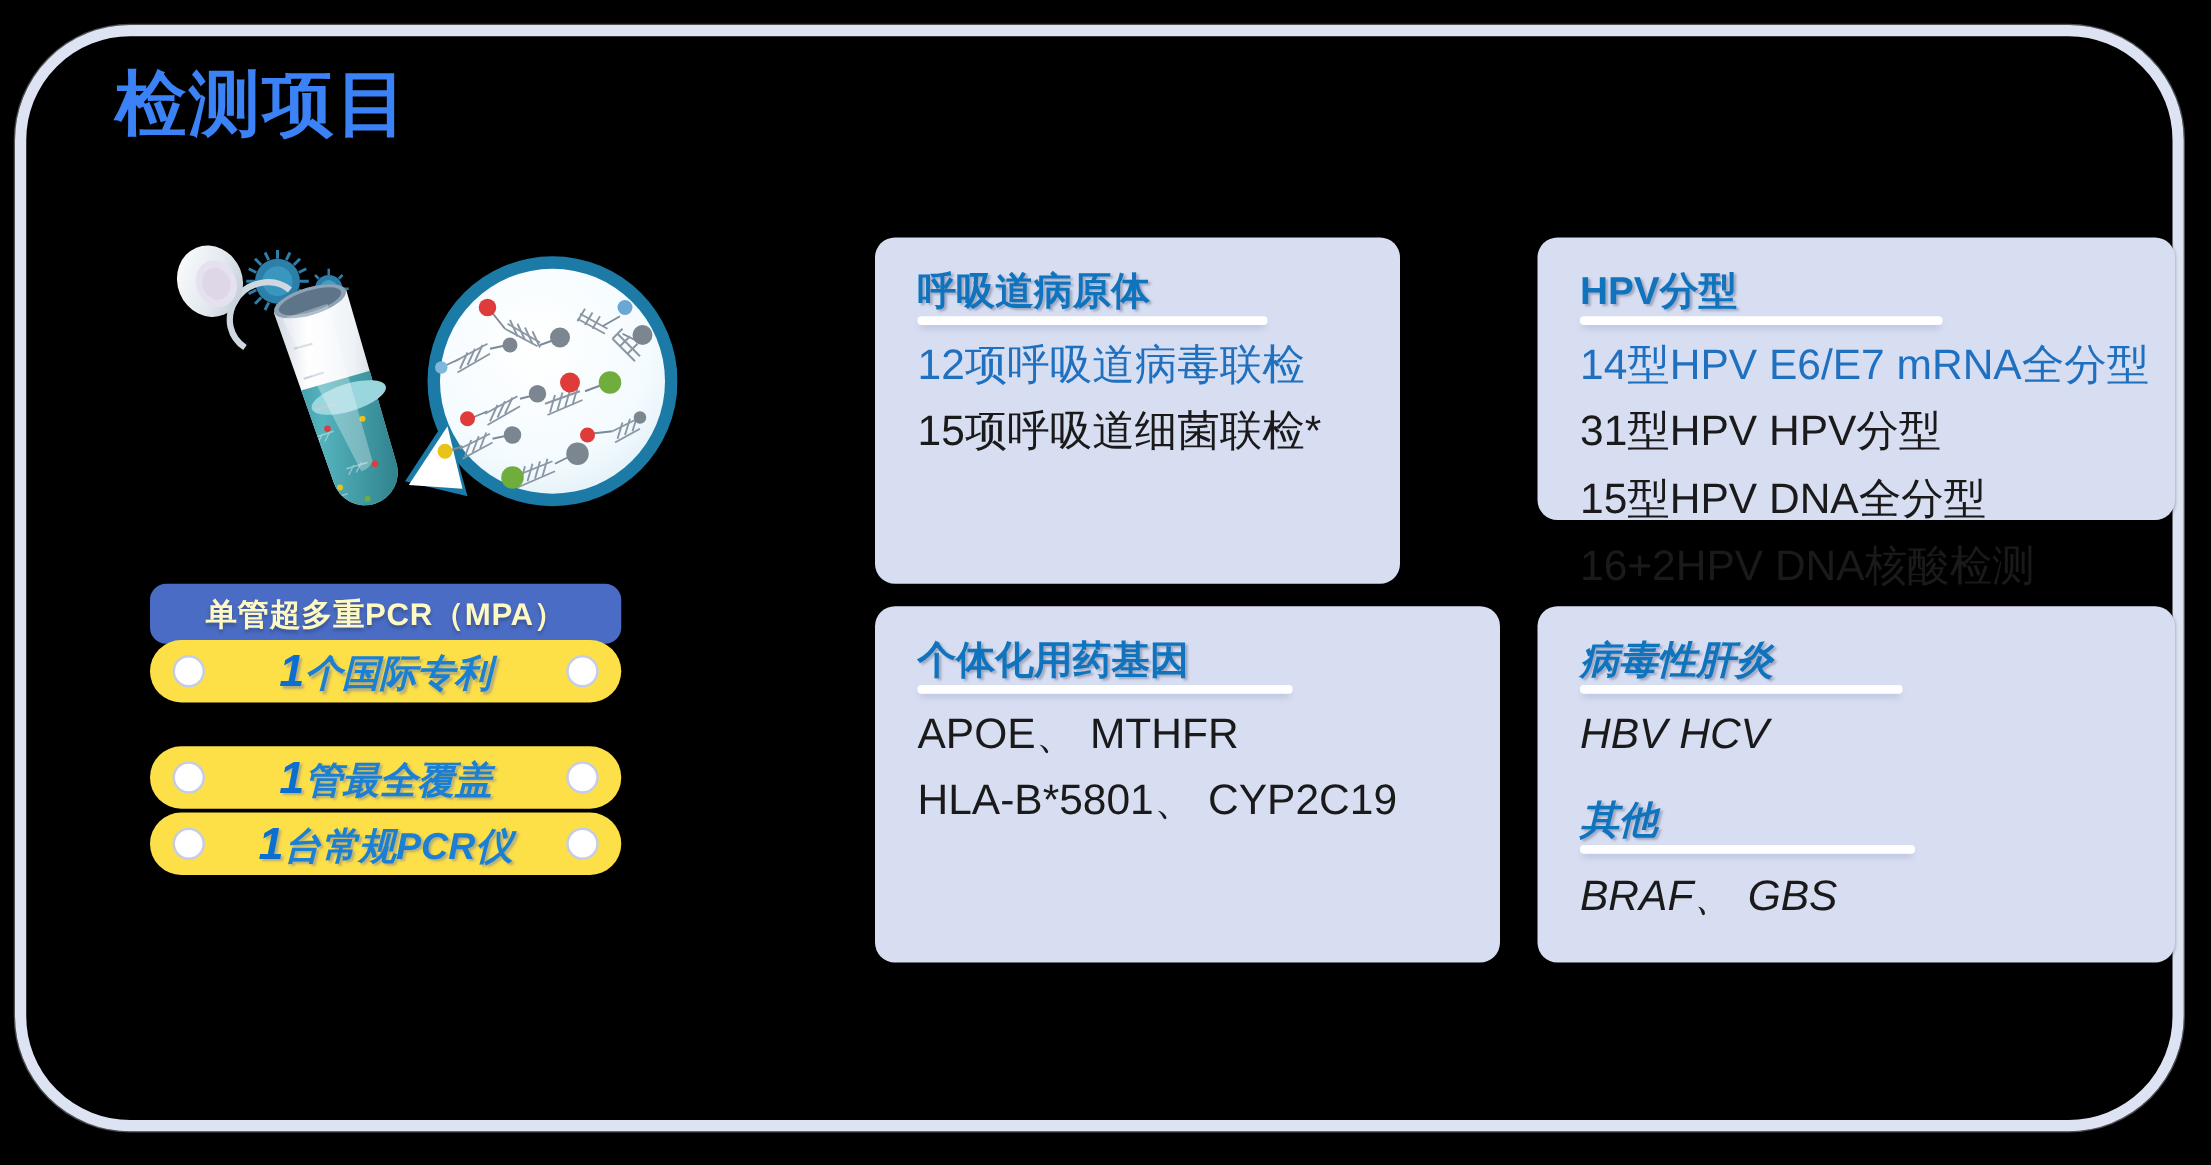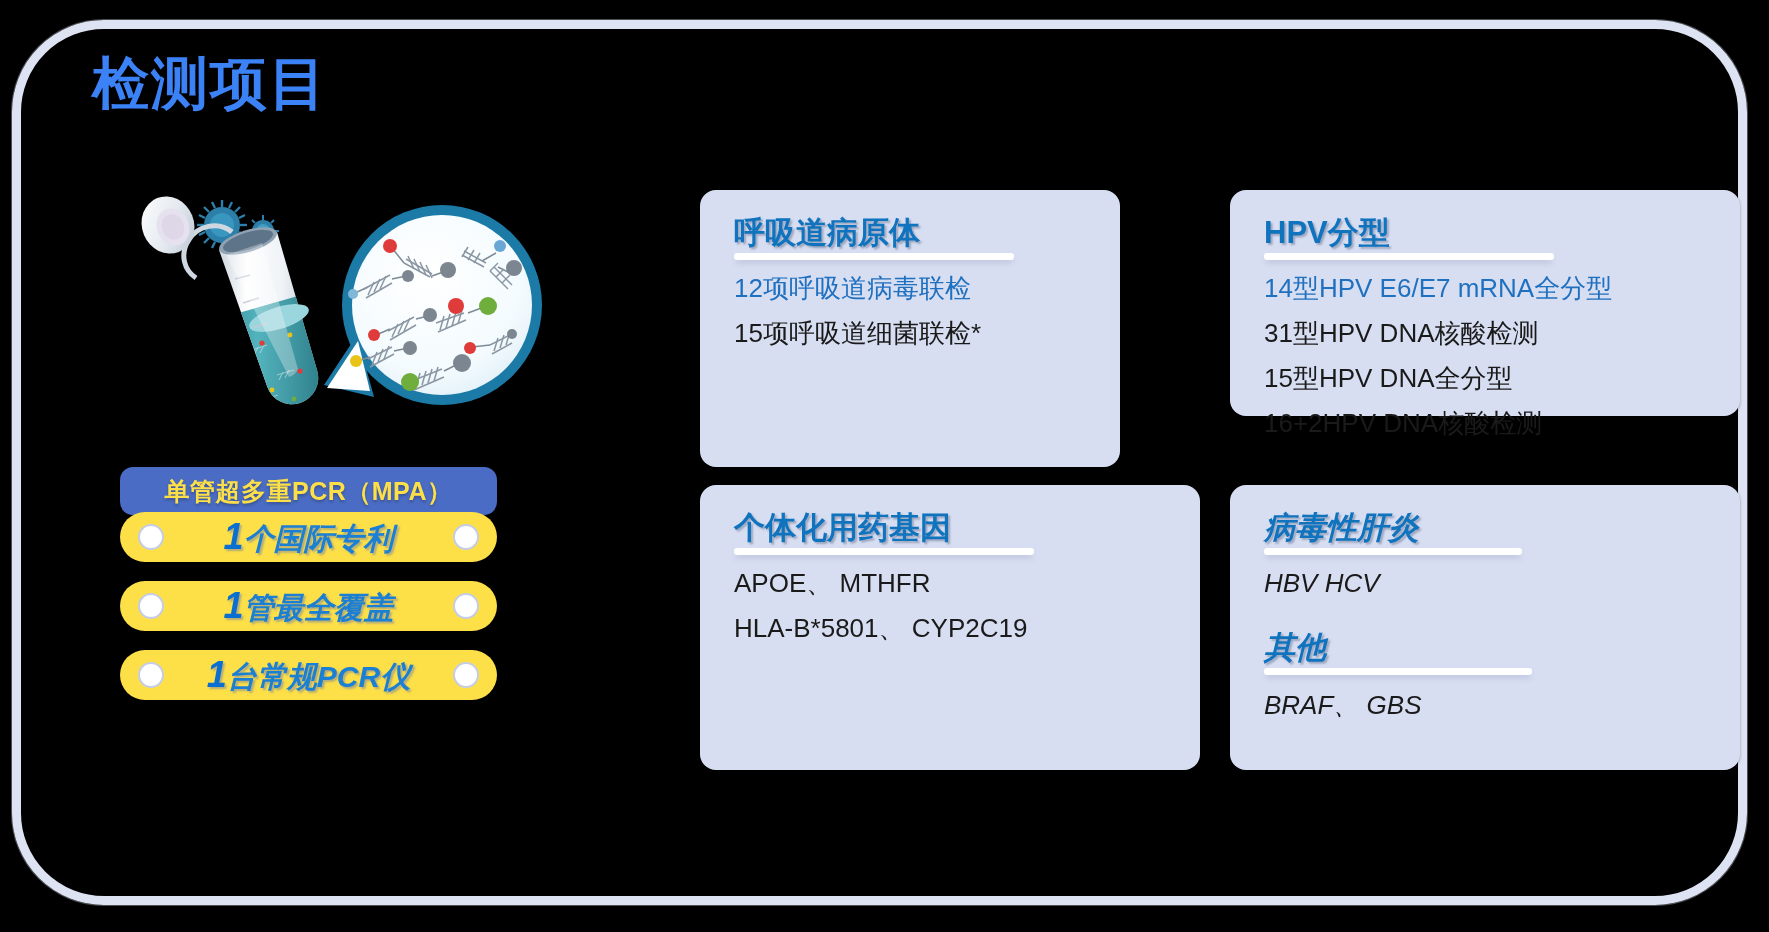--- a/index.html
+++ b/index.html
@@ -46,40 +46,40 @@
   .illo svg{display:block;}
 
   
   .mpa-badge{
     position:absolute;
     left:120px;top:467px;
     width:377px;height:48px;
     background:#4a6cc4;
     border-radius:13px;
     display:flex;align-items:center;justify-content:center;
-    color:#fde047;
+    color:#fef9c3;
     font-size:25px;
     font-weight:bold;
     letter-spacing:.5px;
     text-shadow:0 2px 3px rgba(0,0,0,.25);
     white-space:nowrap;
   }
 
   
   .pill{
     position:absolute;
     left:120px;
     width:377px;height:50px;
     background:#fde047;
     border-radius:25px;
     display:flex;align-items:center;
     box-sizing:border-box;
   }
   .pill-1{top:512px;}
-  .pill-2{top:581px;}
+  .pill-2{top:597px;}
   .pill-3{top:650px;}
   .pill .dot{
     width:26px;height:26px;
     border-radius:50%;
     background:#ffffff;
     border:2px solid #c5cde6;
     flex:0 0 auto;
     box-sizing:border-box;
   }
   .pill .dot.left{margin-left:18px;}
@@ -138,21 +138,21 @@
     background:#ffffff;
     box-shadow:0 4px 6px -2px rgba(150,160,190,.75);
   }
   .rule-w1{width:280px;}
   .rule-w2{width:290px;}
   .rule-w3{width:300px;}
   .rule-w4{width:258px;}
   .rule-w5{width:268px;}
 
   .item{
-    font-size:26px;
+    font-size:34px;
     color:#1a1a1a;
     line-height:1.08;
     margin:0 0 17px 0;
     white-space:nowrap;
   }
   .item.hi{color:#2070c0;}
   .item:last-child{margin-bottom:0;margin-top:16px;}
 
   .sub-block{margin-top:34px;}
 </style>
@@ -415,21 +415,21 @@
       <div class="sec-title">呼吸道病原体</div>
       <div class="sec-rule rule-w1"></div>
       <p class="item hi">12项呼吸道病毒联检</p>
       <p class="item">15项呼吸道细菌联检*</p>
     </div>
 
     <div class="card card-hpv">
       <div class="sec-title">HPV分型</div>
       <div class="sec-rule rule-w2"></div>
       <p class="item hi">14型HPV E6/E7 mRNA全分型</p>
-      <p class="item">31型HPV DNA核酸检测</p>
+      <p class="item">31型HPV HPV分型</p>
       <p class="item">15型HPV DNA全分型</p>
       <p class="item">16+2HPV DNA核酸检测</p>
     </div>
 
     <div class="card card-gene">
       <div class="sec-title">个体化用药基因</div>
       <div class="sec-rule rule-w3"></div>
       <p class="item">APOE、 MTHFR</p>
       <p class="item">HLA-B*5801、 CYP2C19</p>
     </div>

